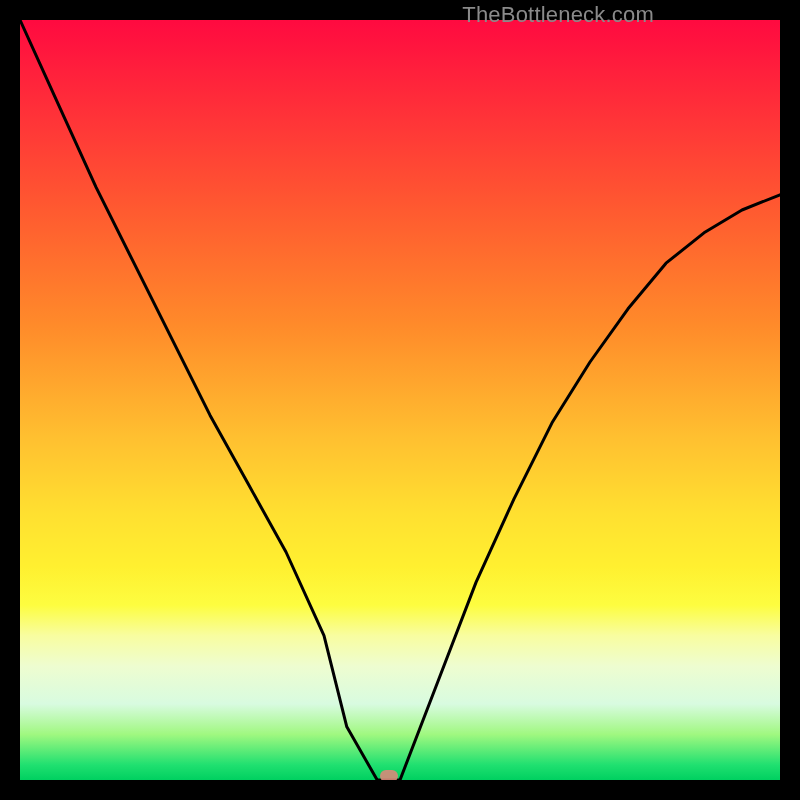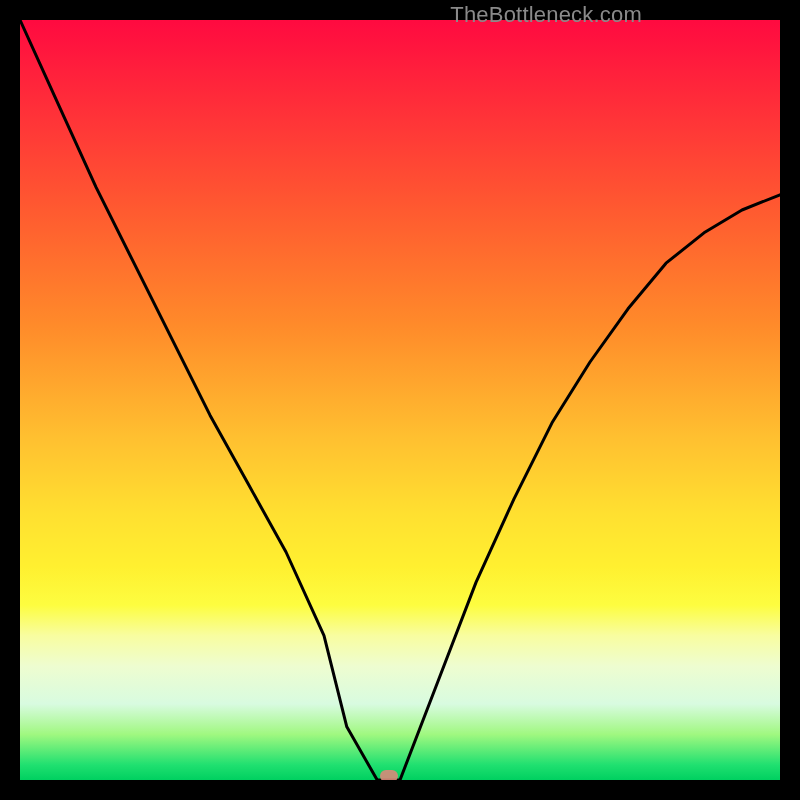--- a/index.html
+++ b/index.html
@@ -11,20 +11,21 @@
     overflow: hidden;
     font-family: Arial, Helvetica, sans-serif;
   }
   .frame {
     position: absolute;
     left: 0;
     top: 0;
     width: 652px;
     height: 800px;
     background: #000;
+    padding-left: 12px;
   }
   .plot-area {
     position: absolute;
     left: 20px;
     top: 20px;
     width: 760px;
     height: 760px;
     overflow: hidden;
   }
   .gradient-bg {

